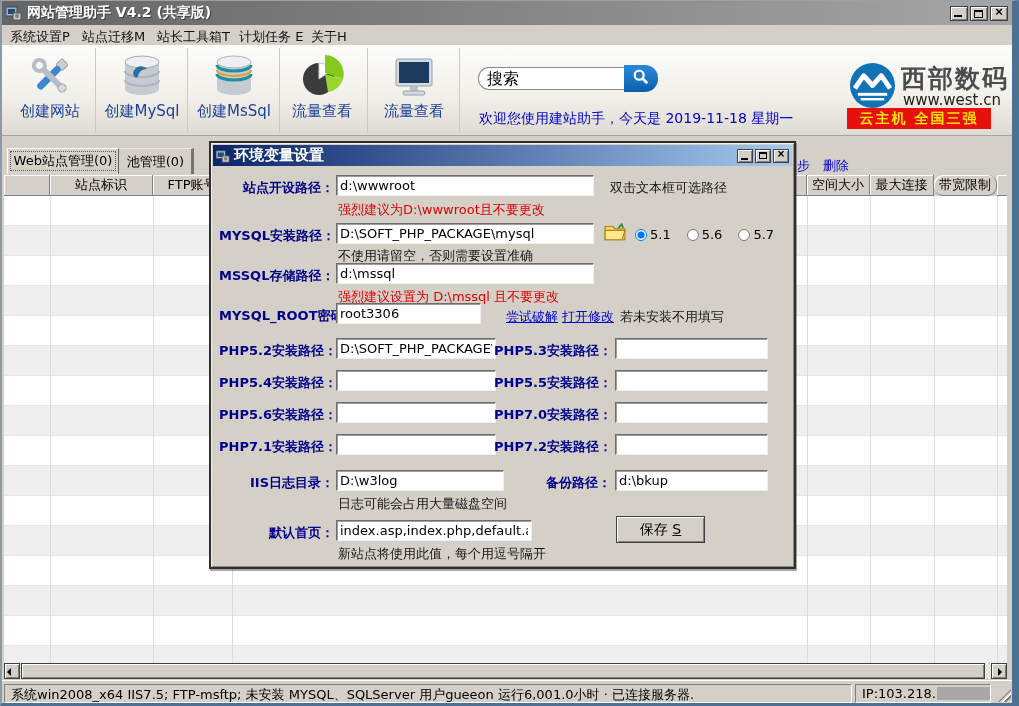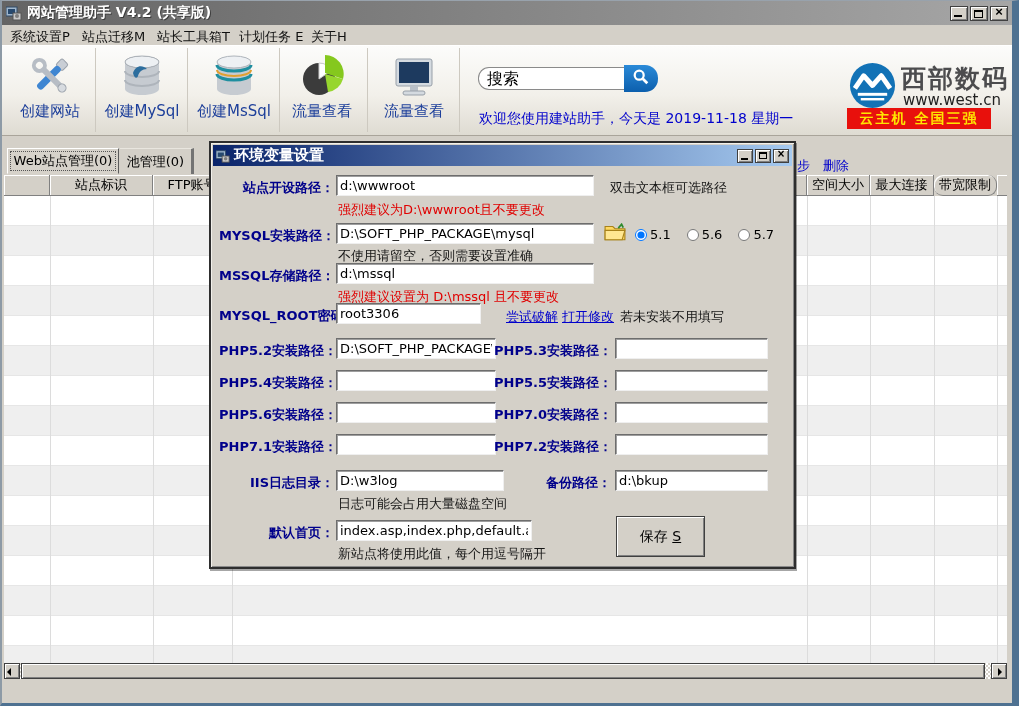--- a/index.html
+++ b/index.html
@@ -112,21 +112,21 @@
     font-size:13px; white-space:nowrap; }
   .inp { position:absolute; height:21px; border:1px solid; border-color:#6d6d6d #efefef #efefef #6d6d6d;
     box-shadow:inset 1px 1px 0 #9e9e9e; background:#fff; font-family:inherit; font-size:13px; padding:0 3px; color:#000; }
   .hint { position:absolute; font-size:13px; color:#161616; white-space:nowrap; }
   .warn { position:absolute; font-size:13px; color:#e00000; white-space:nowrap; }
   .dlink { position:absolute; font-size:13px; color:#0000cc; text-decoration:underline; cursor:pointer; white-space:nowrap; }
   .radio-group { position:absolute; left:424px; top:84px; display:flex; gap:16px; align-items:center; font-size:13px; }
   .radio-group label { display:flex; align-items:center; gap:3px; cursor:pointer; }
   .radio-group input { width:12px; height:12px; margin:0; }
   .folder { position:absolute; left:393px; top:80px; width:22px; height:18px; cursor:pointer; }
-  .save-btn { position:absolute; left:405px; top:373px; width:89px; height:41px; background:#d4d0c8;
+  .save-btn { position:absolute; left:405px; top:373px; width:89px; height:27px; background:#d4d0c8;
     border:1px solid #404040; box-shadow:inset 1px 1px 0 #fff, inset -1px -1px 0 #808080;
     font-family:inherit; font-size:14px; color:#000; cursor:pointer; }
 </style>
 </head>
 <body>
 
 <div class="win">
 
   <div class="titlebar">
     <svg class="app-icon" width="16" height="16" viewBox="0 0 16 16">
@@ -385,14 +385,19 @@
     <span class="f-label2" style="top:331px">备份路径：</span>
     <input class="inp" style="left: 404px; top: 327px; width: 153px;" value="d:\bkup">
     <span class="hint" style="left:127px;top:352px">日志可能会占用大量磁盘空间</span>
 
     <span class="f-label" style="top:381px">默认首页：</span>
     <input class="inp" style="left: 125px; top: 377px; width: 196px;" value="index.asp,index.php,default.aspx,default..">
     <span class="hint" style="left:127px;top:402px">新站点将使用此值，每个用逗号隔开</span>
     <button class="save-btn"><span>保存 </span><u>S</u></button>
   </div>
 
+  <div class="statusbar">
+    <div class="sb-panel sb-left">系统win2008_x64 IIS7.5; FTP-msftp; 未安装 MYSQL、SQLServer 用户gueeon 运行6,001.0小时 · 已连接服务器.</div>
+    <div class="sb-panel sb-right"><span>IP:103.218.</span><span class="redact"></span></div>
+    <div class="grip"></div>
+  </div>
 
 </div>
 
 </body></html>

